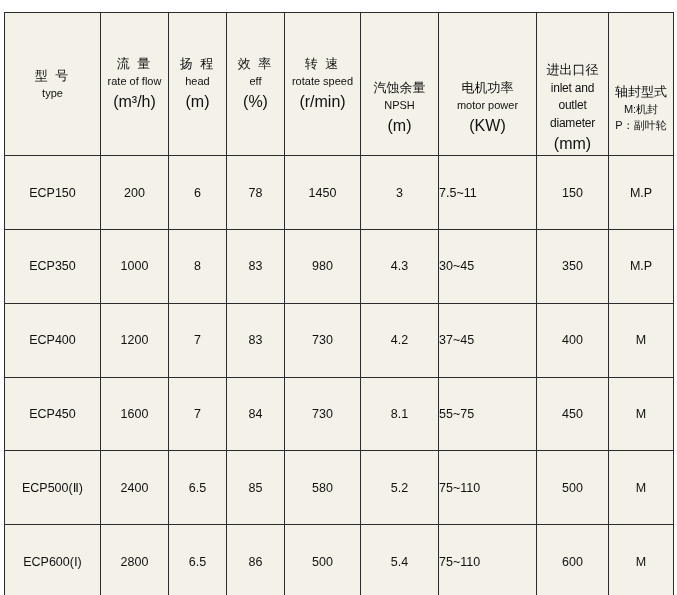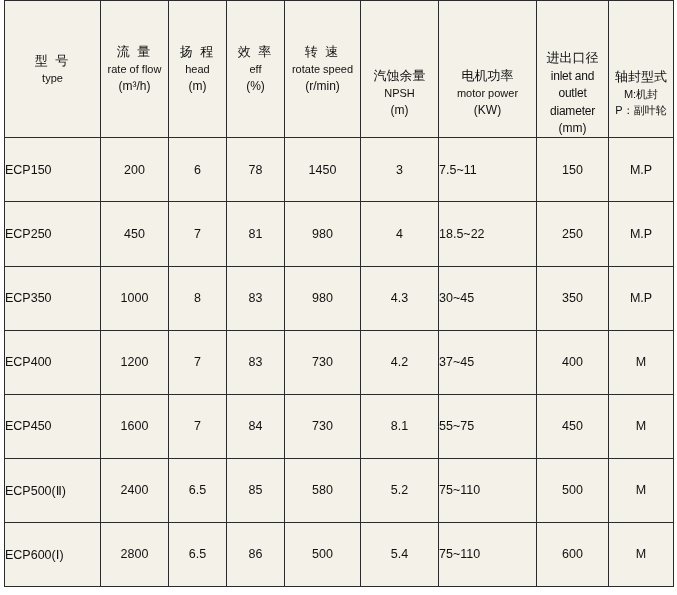--- a/index.html
+++ b/index.html
@@ -10,21 +10,21 @@
   body {
     width: 677px;
     height: 595px;
     font-family: "Liberation Sans", sans-serif;
     color: #1a1a1a;
   }
   #spec-table-wrap {
     width: 677px;
     height: 515px;
     box-sizing: border-box;
-    padding: 0 4px 4px 4px;
+    padding: 12px 4px 4px 4px;
   }
   table.spec-table {
     border-collapse: collapse;
     width: 669px;
     height: 587px;
     table-layout: fixed;
     background: #f3f1e8;
   }
   table.spec-table td,
   table.spec-table th {
@@ -57,41 +57,41 @@
   }
   .hdr .en {
     font-size: 11px;
     color: #111;
   }
   .hdr .en.small {
     font-size: 12px;
     letter-spacing: -0.2px;
   }
   .hdr .unit {
-    font-size: 12px;
+    font-size: 16px;
     color: #111;
   }
   
   tbody tr {
     height: 46px;
   }
   tbody td {
     font-size: 12.5px;
     color: #111;
   }
   td.c {
     text-align: center;
   }
   td.l {
     text-align: left;
     padding-left: 14px;
     margin-left: 36px;
   }
   td.type {
-    text-align: left;
+    text-align: center;
     padding-left: 18px;
     font-size: 12.5px;
   }
   
   col.c-type   { width: 96px; }
   col.c-flow   { width: 68px; }
   col.c-head   { width: 58px; }
   col.c-eff    { width: 58px; }
   col.c-speed  { width: 76px; }
   col.c-npsh   { width: 78px; }
@@ -187,31 +187,20 @@
           <td class="c">200</td>
           <td class="c">6</td>
           <td class="c">78</td>
           <td class="c">1450</td>
           <td class="c">3</td>
           <td class="l">7.5~11</td>
           <td class="c">150</td>
           <td class="c">M.P</td>
         </tr>
         <tr>
-          <td class="type">ECP250</td>
-          <td class="c">450</td>
-          <td class="c">7</td>
-          <td class="c">81</td>
-          <td class="c">980</td>
-          <td class="c">4</td>
-          <td class="l">18.5~22</td>
-          <td class="c">250</td>
-          <td class="c">M.P</td>
-        </tr>
-        <tr>
           <td class="type">ECP350</td>
           <td class="c">1000</td>
           <td class="c">8</td>
           <td class="c">83</td>
           <td class="c">980</td>
           <td class="c">4.3</td>
           <td class="l">30~45</td>
           <td class="c">350</td>
           <td class="c">M.P</td>
         </tr>

